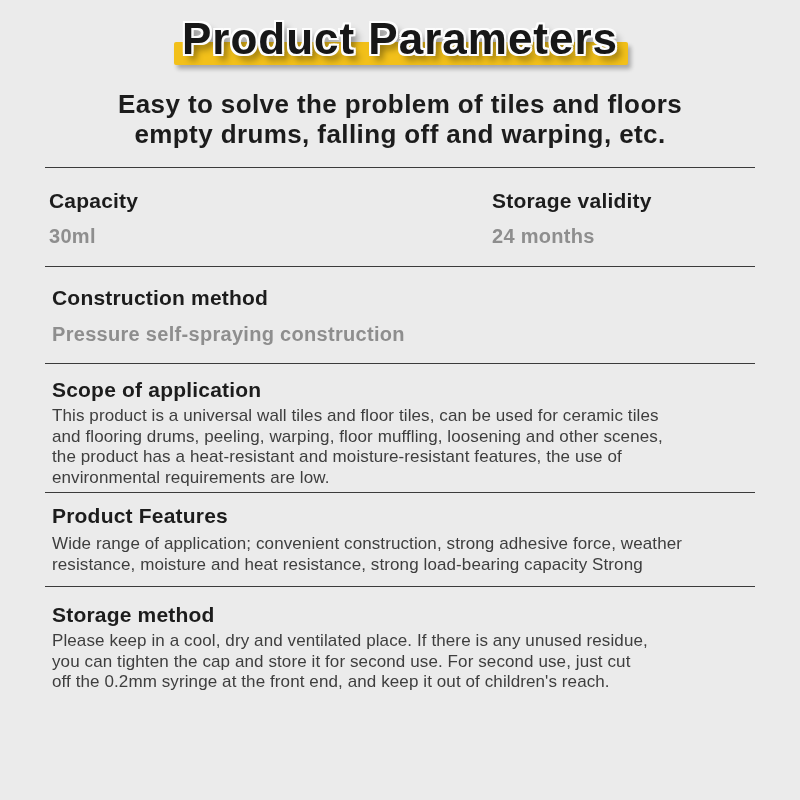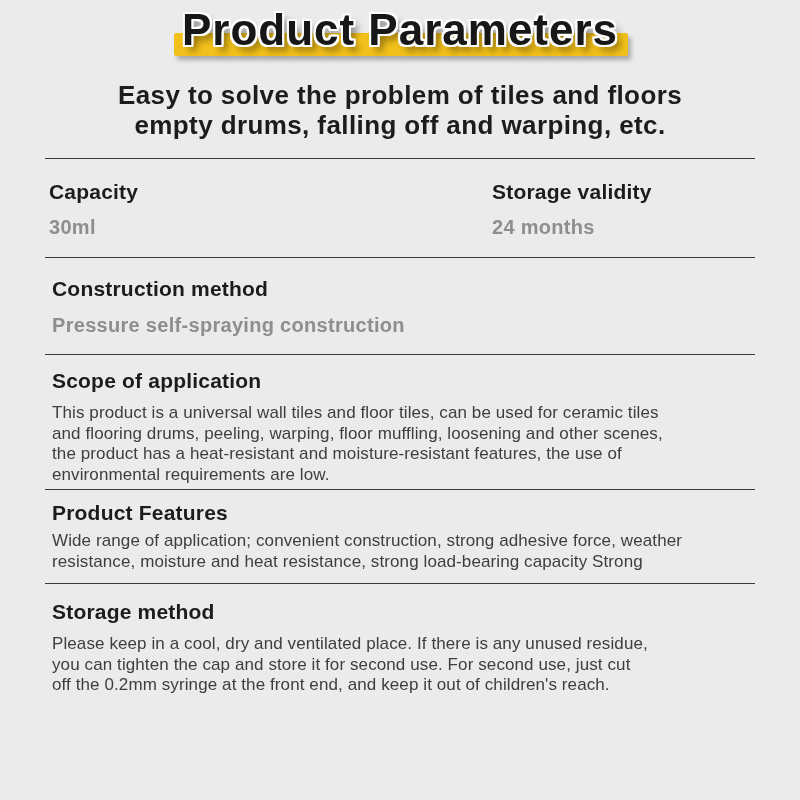--- a/index.html
+++ b/index.html
@@ -7,21 +7,21 @@
     position: relative;
     width: 800px;
     height: 800px;
     background: var(--background, #ebebeb);
     font-family: "Liberation Sans", sans-serif;
     overflow: hidden;
     color: var(--heading_text, #1c1c1c);
   }
 
   
-  header { padding-top: 4px; text-align: center; }
+  header { padding-top: 13px; text-align: center; }
   .title-wrap {
     display: inline-block;
     position: relative;
     font-size: 44px;
     font-weight: bold;
     letter-spacing: 1px;
     color: #171717;
     line-height: 52px;
   }
   .title-highlight {
@@ -92,21 +92,21 @@
     font-size: 20px;
     font-weight: bold;
     color: var(--muted_value, #8e8e8e);
     line-height: 24px;
     letter-spacing: 0.3px;
   }
   .mt-18 { margin-top: 18px; }
   .mt-13 { margin-top: 13px; }
   .mt-17 { margin-top: 10px; }
   .mt-15 { margin-top: 15px; }
-  .section-body { margin-top: 10px; }
+  .section-body { margin-top: 4px; }
   .features-body { margin-top: 6px; }
   .body-line {
     font-size: 17px;
     color: var(--body_text, #3e3e3e);
     line-height: 20.5px;
     white-space: nowrap;
     letter-spacing: 0.1px;
   }
   hr.d-scope { margin-top: 4px; }
   hr.d-features { margin-top: 11px; }

